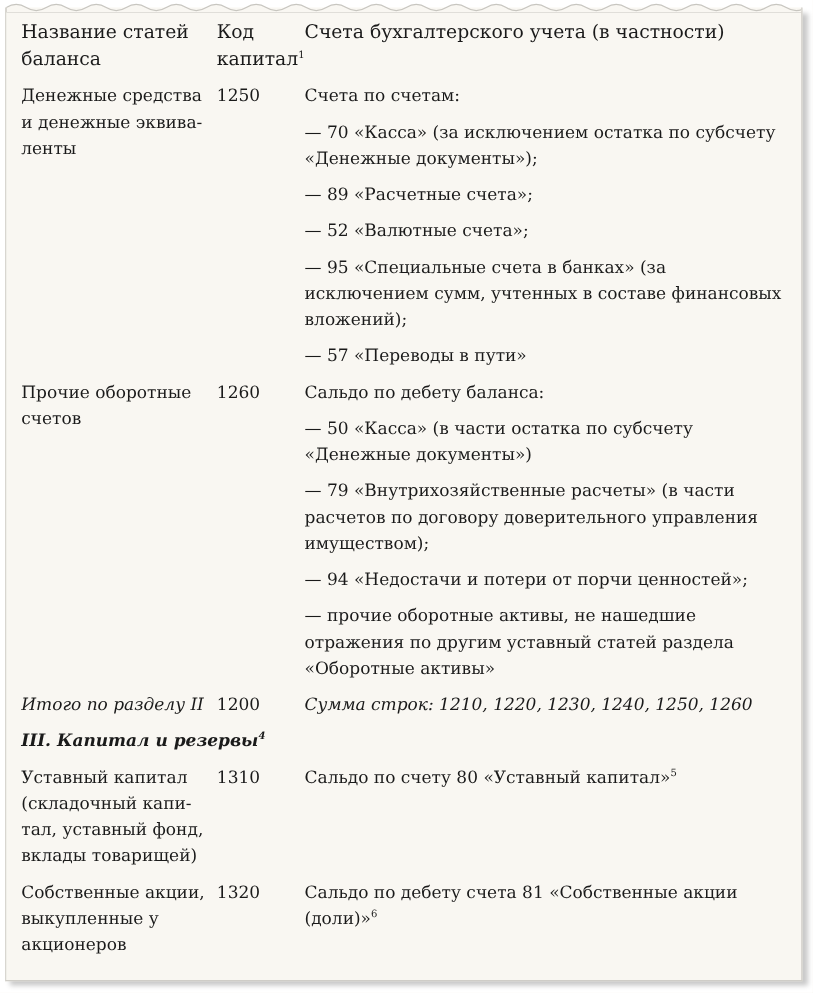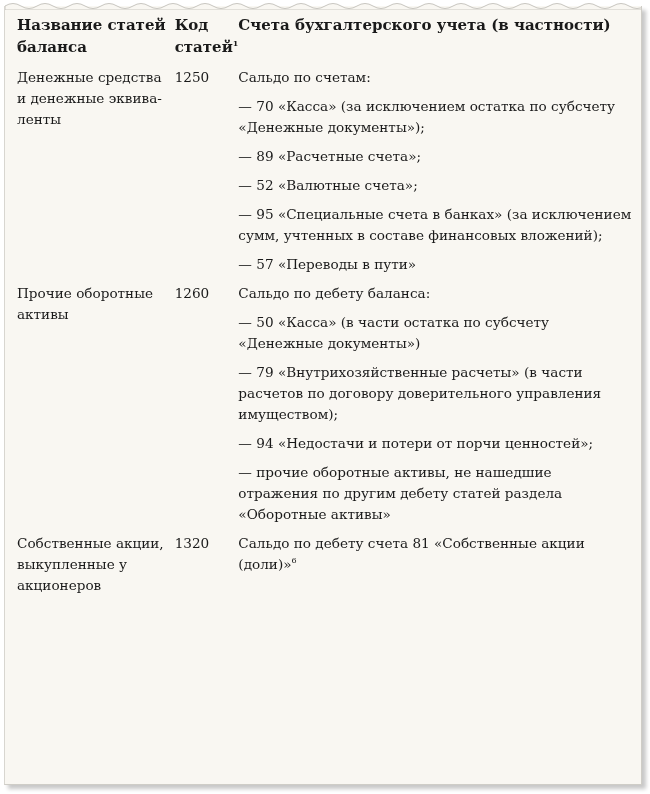--- a/index.html
+++ b/index.html
@@ -15,21 +15,21 @@
   .wavy {
     position: absolute; left: 0; top: -6px; width: 636px; height: 10px;
   }
   table {
     position: absolute; left: 12px; top: 8px; width: 616px;
     border-collapse: collapse;
     font-family: "DejaVu Serif", "Liberation Serif", serif;
     color: #1a1a1a;
   }
   td, th { vertical-align: top; text-align: left; padding: 0; }
-  th { font-weight: bold; font-size: 15px; line-height: 22px; padding-bottom: 5px; }
+  th { font-weight: normal; font-size: 15px; line-height: 22px; padding-bottom: 5px; }
   td { font-size: 13.6px; line-height: 21px; }
   .c1 { width: 150px; padding-right: 8px; }
   .c2 { width: 62px; }
   .c3 { width: 396px; }
   .rowpad td { padding-top: 4px; padding-bottom: 4px; margin-left: 24px; }
   .para { margin: 0 0 8px 0; }
   .para:last-child { margin-bottom: 0; }
   .it td { font-style: italic; }
   .section td { font-style: italic; font-weight: bold; }
   sup { font-size: 8px; line-height: 0; vertical-align: super; }
@@ -39,47 +39,60 @@
 
 <div class="page">
   <svg class="wavy" viewBox="0 0 636 10" preserveAspectRatio="none">
     <path d="M0 10 L0 6 Q8 1 16 6 T32 6 T48 6 T64 6 T80 6 T96 6 T112 6 T128 6 T144 6 T160 6 T176 6 T192 6 T208 6 T224 6 T240 6 T256 6 T272 6 T288 6 T304 6 T320 6 T336 6 T352 6 T368 6 T384 6 T400 6 T416 6 T432 6 T448 6 T464 6 T480 6 T496 6 T512 6 T528 6 T544 6 T560 6 T576 6 T592 6 T608 6 T624 6 T640 6 L636 10 Z" fill="#f9f7f2" stroke="#c8c6c0" stroke-width="1"></path>
   </svg>
 
   <table>
     <thead>
       <tr>
         <th class="c1">Название статей баланса</th>
-        <th class="c2"><span>Код статей</span><sup>1</sup></th>
+        <th class="c2"><span>Код капитал</span><sup>1</sup></th>
         <th class="c3">Счета бухгалтерского учета (в частности)</th>
       </tr>
     </thead>
     <tbody>
       <tr class="rowpad">
         <td class="c1">Денежные средства и денежные эквива-ленты</td>
         <td class="c2">1250</td>
         <td class="c3">
-          <p class="para">Сальдо по счетам:</p>
+          <p class="para">Счета по счетам:</p>
           <p class="para">— 70 «Касса» (за исключением остатка по субсчету «Денежные документы»);</p>
           <p class="para">— 89 «Расчетные счета»;</p>
           <p class="para">— 52 «Валютные счета»;</p>
           <p class="para">— 95 «Специальные счета в банках» (за исключением сумм, учтенных в составе финансовых вложений);</p>
           <p class="para">— 57 «Переводы в пути»</p>
         </td>
       </tr>
       <tr class="rowpad">
-        <td class="c1">Прочие оборотные активы</td>
+        <td class="c1">Прочие оборотные счетов</td>
         <td class="c2">1260</td>
         <td class="c3">
           <p class="para">Сальдо по дебету баланса:</p>
           <p class="para">— 50 «Касса» (в части остатка по субсчету «Денежные документы»)</p>
           <p class="para">— 79 «Внутрихозяйственные расчеты» (в части расчетов по договору доверительного управления имуществом);</p>
           <p class="para">— 94 «Недостачи и потери от порчи ценностей»;</p>
-          <p class="para">— прочие оборотные активы, не нашедшие отражения по другим дебету статей раздела «Оборотные активы»</p>
+          <p class="para">— прочие оборотные активы, не нашедшие отражения по другим уставный статей раздела «Оборотные активы»</p>
         </td>
+      </tr>
+      <tr class="rowpad it">
+        <td class="c1">Итого по разделу II</td>
+        <td class="c2" style="font-style:normal">1200</td>
+        <td class="c3">Сумма строк: 1210, 1220, 1230, 1240, 1250, 1260</td>
+      </tr>
+      <tr class="rowpad section">
+        <td colspan="3"><span>III. Капитал и резервы</span><sup>4</sup></td>
+      </tr>
+      <tr class="rowpad">
+        <td class="c1">Уставный капитал (складочный капи-тал, уставный фонд, вклады товарищей)</td>
+        <td class="c2">1310</td>
+        <td class="c3"><span>Сальдо по счету 80 «Уставный капитал»</span><sup>5</sup></td>
       </tr>
       <tr class="rowpad">
         <td class="c1">Собственные акции, выкупленные у акционеров</td>
         <td class="c2">1320</td>
         <td class="c3"><span>Сальдо по дебету счета 81 «Собственные акции (доли)»</span><sup>6</sup></td>
       </tr>
 
     </tbody>
   </table>
 </div>

